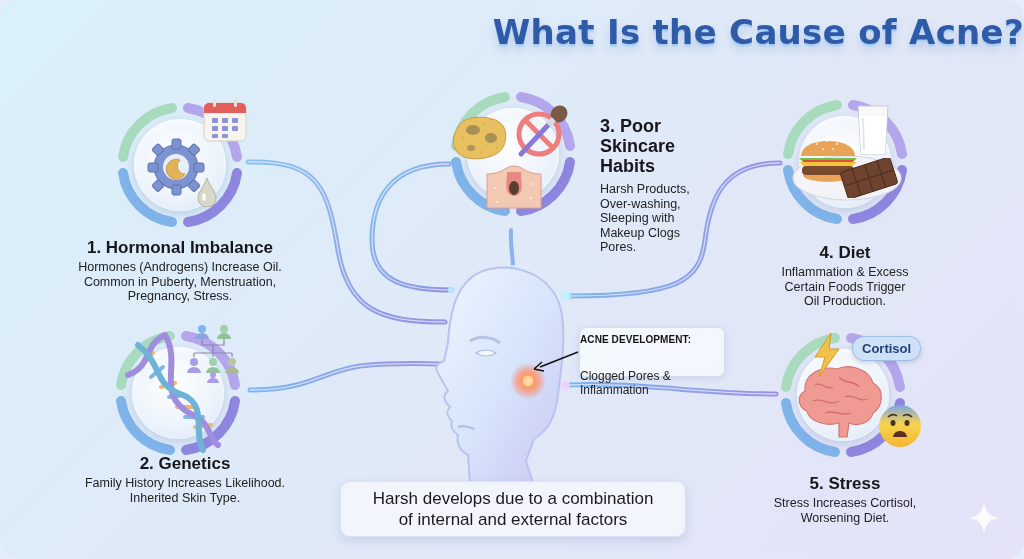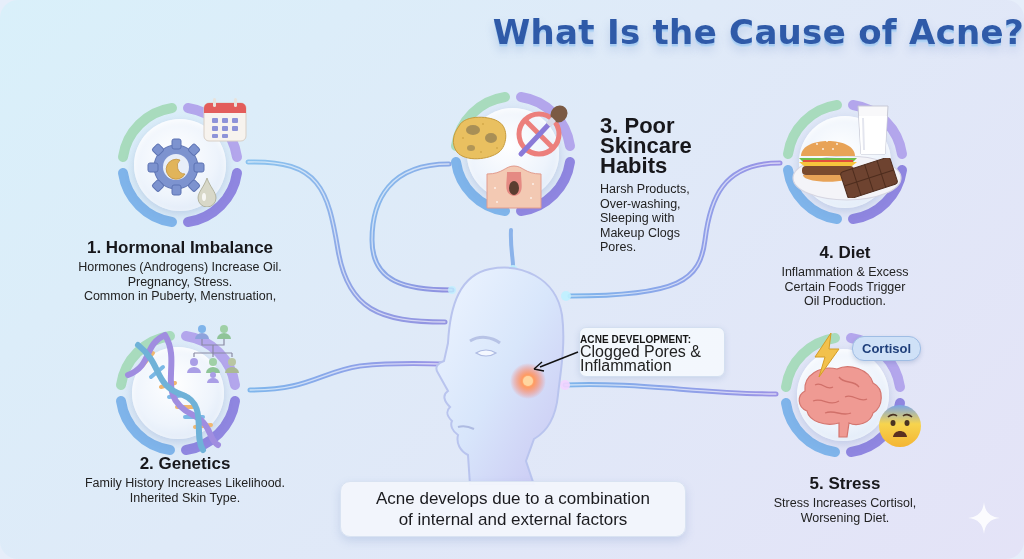--- a/index.html
+++ b/index.html
@@ -32,33 +32,33 @@
     .ring .icon { position: absolute; }
 
     .label-block { position: absolute; text-align: center; }
     .label-block .h {
       font-weight: bold; font-size: 17px; color: #17171b; margin-bottom: 2px;
     }
     .label-block .d {
       font-size: 12.5px; line-height: 14.5px; color: #222;
     }
     .left-block { position: absolute; text-align: left; }
-    .left-block .h { font-weight: bold; font-size: 22px; line-height: 20px; color: #17171b; margin-bottom: 6px; }
+    .left-block .h { font-weight: bold; font-size: 18px; line-height: 20px; color: #17171b; margin-bottom: 6px; }
     .left-block .d { font-size: 12.5px; line-height: 14.5px; color: #222; }
 
     .face { position: absolute; left: 430px; top: 255px; width: 140px; height: 230px; }
 
     .callout {
       position: absolute; left: 579px; top: 327px; width: 146px; height: 50px;
       background: rgba(244,248,253,0.92); border: 1px solid #d3dff0; border-radius: 7px;
       box-shadow: 0 2px 6px rgba(90,120,170,0.18);
       text-align: left; padding-top: 6px;
     }
     .callout .c1 { font-weight: bold; font-size: 10px; letter-spacing: 0.1px; color: #141414; }
-    .callout .c2 { font-size: 16px; line-height: 13.5px; color: #222; }
+    .callout .c2 { font-size: 12px; line-height: 13.5px; color: #222; margin-top: 25px; }
 
     .bottom-box {
       position: absolute; left: 340px; top: 481px; width: 346px; height: 56px;
       background: rgba(242,246,252,0.95); border: 1px solid #d9e3f2; border-radius: 10px;
       box-shadow: 0 4px 10px rgba(100,130,190,0.22);
       text-align: center; font-size: 17px; line-height: 21px; color: #1b1b1f; padding-top: 6px;
     }
     .sparkle { position: absolute; left: 966px; top: 500px; width: 36px; height: 36px; }
     .cortisol {
       position: absolute; left: 852px; top: 336px; padding: 4px 9px;
@@ -158,22 +158,22 @@
           <rect x="30" y="29" width="6" height="5" rx="1"></rect>
         <rect x="10" y="37" width="6" height="4" rx="1"></rect>
           <rect x="20" y="37" width="6" height="4" rx="1"></rect>
       </g>
     </svg>
   </div>
   <div class="label-block" style="left:55px; top:238px; width:250px;">
     <div class="h">1. Hormonal Imbalance</div>
     <div class="d">
       <div>Hormones (Androgens) Increase Oil.</div>
+      <div>Common in Puberty, Menstruation,</div>
       <div>Pregnancy, Stress.</div>
-      <div>Common in Puberty, Menstruation,</div>
     </div>
   </div>
 
   <div class="ring" style="left:108px; top:323px;">
     <svg viewBox="0 0 140 140">
       <g fill="none" stroke-width="10" stroke-linecap="round">
         <path d="M13,62 A58,58 0 0 1 62,13" stroke="#a8dbbd"></path>
         <path d="M78,13 A58,58 0 0 1 127,62" stroke="#b3a6ec"></path>
         <path d="M127,78 A58,58 0 0 1 78,127" stroke="#8f86e0"></path>
         <path d="M62,127 A58,58 0 0 1 13,78" stroke="#7fb4ea"></path>
@@ -406,20 +406,20 @@
 
   <div class="callout">
     <div class="c1">ACNE DEVELOPMENT:</div>
     <div class="c2">
       <div>Clogged Pores &amp;</div>
       <div>Inflammation</div>
     </div>
   </div>
 
   <div class="bottom-box">
-    <div>Acne develops due to a combination</div>
+    <div>Harsh develops due to a combination</div>
     <div>of internal and external factors</div>
   </div>
 
   <svg class="sparkle" viewBox="0 0 36 36">
     <path d="M18,2 C19,12 24,17 34,18 C24,19 19,24 18,34 C17,24 12,19 2,18 C12,17 17,12 18,2 Z" fill="#ffffff" opacity="0.85"></path>
   </svg>
 </div>
 
 </body></html>

